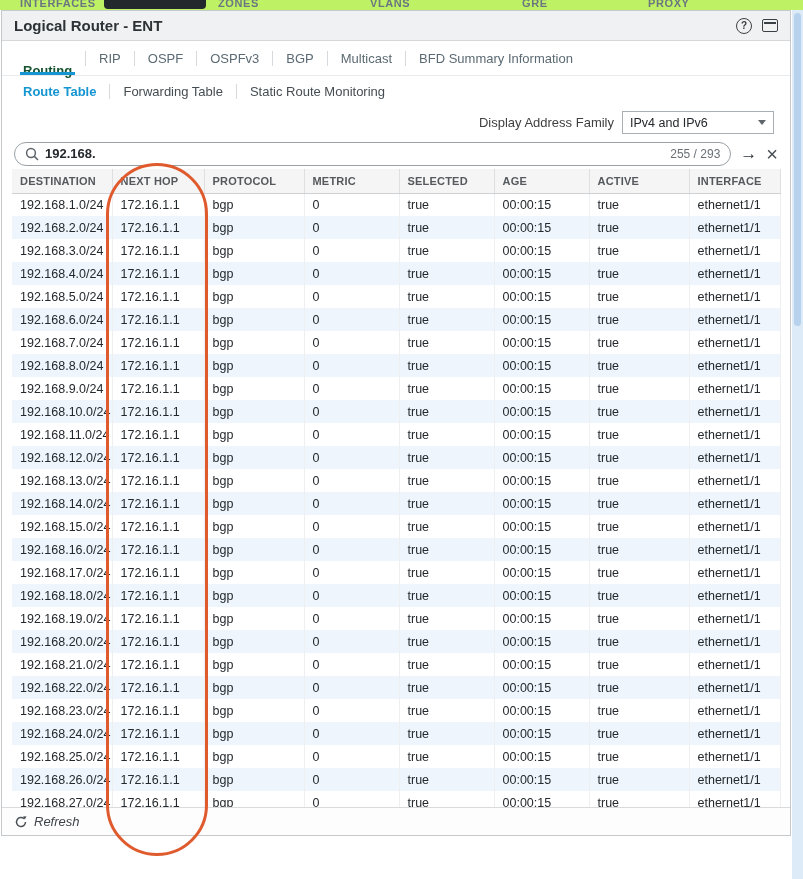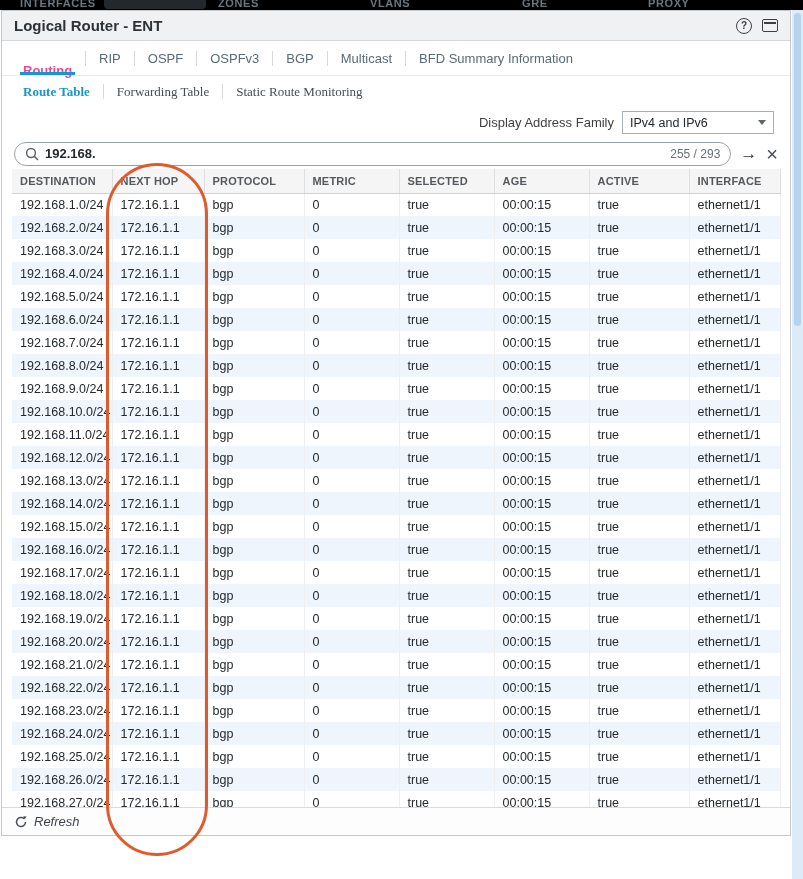--- a/index.html
+++ b/index.html
@@ -1,46 +1,46 @@
 <!DOCTYPE html>
 <html><head>
 <meta charset="utf-8">
 <style>
   * { box-sizing: border-box; margin: 0; padding: 0; }
   body { font-family: "Liberation Sans", sans-serif; background: #ffffff; }
   .page { position: relative; width: 803px; height: 879px; overflow: hidden; background: #ffffff; }
 
   
-  .top-strip { position: relative; height: 10px; overflow: hidden; background: #000000; }
+  .top-strip { position: relative; height: 10px; overflow: hidden; background: #bef264; }
   .strip-label { position: absolute; bottom: 1px; font-size: 11px; letter-spacing: .6px; color: #6b7680; font-weight: 700; }
   .strip-pill { position: absolute; top: -7px; left: 104px; width: 102px; height: 16px; background: #23282d; border-radius: 4px; }
 
   
   .window { position: absolute; left: 1px; top: 10px; width: 790px; height: 826px;
             background: #fff; border: 1px solid #c6c9cb; display: flex; flex-direction: column; }
 
   .titlebar { height: 30px; background: #f0f1f2; border-bottom: 1px solid #d5d7d8;
               display: flex; align-items: center; padding: 0 12px; flex: none; }
   .title { font-size: 15px; font-weight: 700; color: #2d3237; }
   .titlebar-icons { margin-left: auto; display: flex; align-items: center; gap: 10px; }
   .help-icon { width: 16px; height: 16px; border: 1.5px solid #3a4045; border-radius: 50%;
                display: flex; align-items: center; justify-content: center;
                font-size: 10px; font-weight: 700; color: #3a4045; cursor: pointer; }
   .win-icon { width: 16px; height: 13px; border: 1.5px solid #3a4045; border-radius: 2px; position: relative; cursor: pointer; }
   .win-icon::after { content: ""; position: absolute; left: 1px; right: 1px; top: 2px; height: 1.5px; background: #3a4045; }
 
   
   .tabs { height: 35px; display: flex; align-items: stretch; padding: 0 8px; border-bottom: 1px solid #e9eaeb; flex: none; }
   .tab { display: flex; align-items: center; padding: 0 13px; font-size: 13px; color: #5b6a73; cursor: pointer; position: relative; white-space: nowrap; }
-  .tab.active { color: #ec4899; font-weight: 700; margin-top: 24px; }
+  .tab.active { color: #14532d; font-weight: 700; margin-top: 24px; }
   .tab.active::after { content: ""; position: absolute; left: 10px; right: 10px; bottom: 0; height: 3px; background: #1596d1; }
   .sep { width: 1px; height: 15px; background: #d6dadd; align-self: center; }
 
   .subtabs { height: 31px; display: flex; align-items: stretch; padding: 0 8px; flex: none; }
-  .subtab { display: flex; align-items: center; padding: 0 13px; font-size: 13px; color: #454d53; cursor: pointer; white-space: nowrap; font-family: Liberation Serif, serif; }
+  .subtab { display: flex; align-items: center; padding: 0 13px; font-size: 13px; color: #454d53; cursor: pointer; white-space: nowrap; }
   .subtab.active { color: #1596d1; font-weight: 700; }
 
   
   .family-row { height: 31px; display: flex; align-items: center; justify-content: flex-end; gap: 8px; padding: 0 16px; flex: none; }
   .family-label { font-size: 13px; color: #404040; }
   .family-select { width: 152px; height: 23px; border: 1px solid #a8afb4; background: #fff;
                    display: flex; align-items: center; justify-content: space-between;
                    padding: 0 7px; font-size: 12.5px; color: #24292d; cursor: pointer; }
   .chevron { width: 0; height: 0; border-left: 4px solid transparent; border-right: 4px solid transparent; border-top: 5px solid #5d656b; }
 

